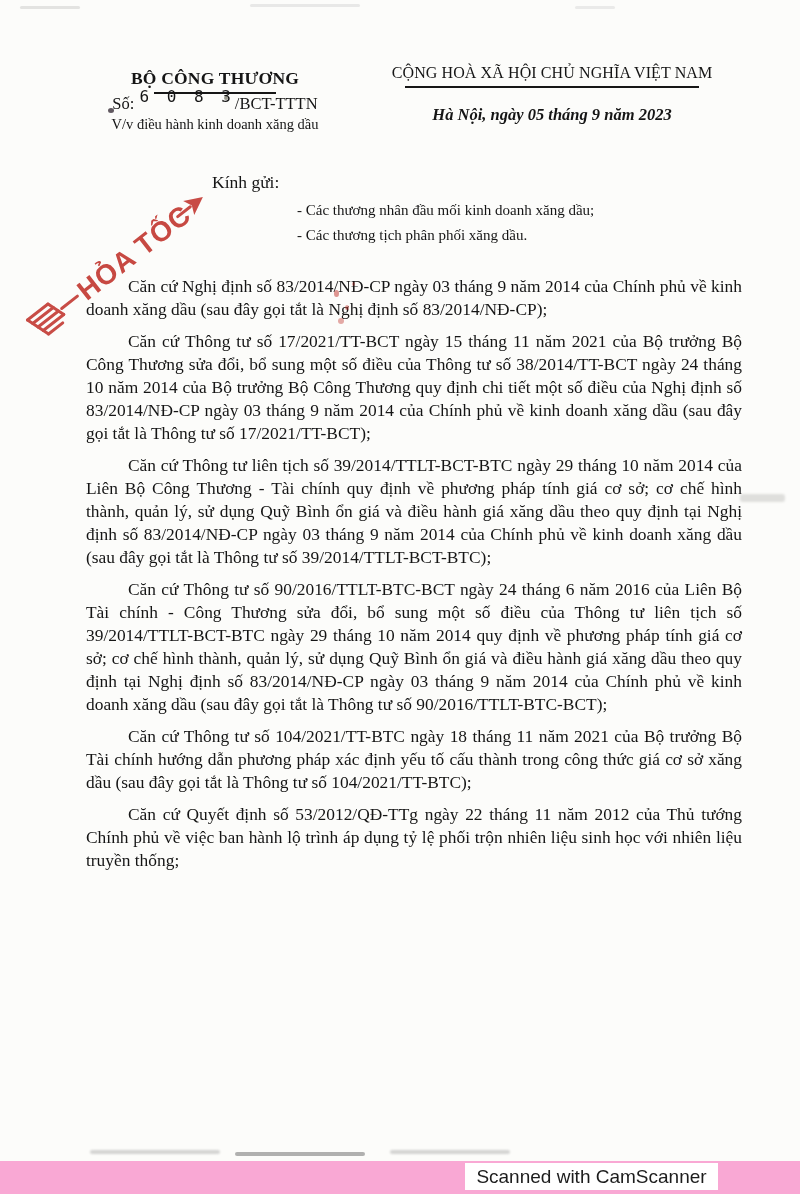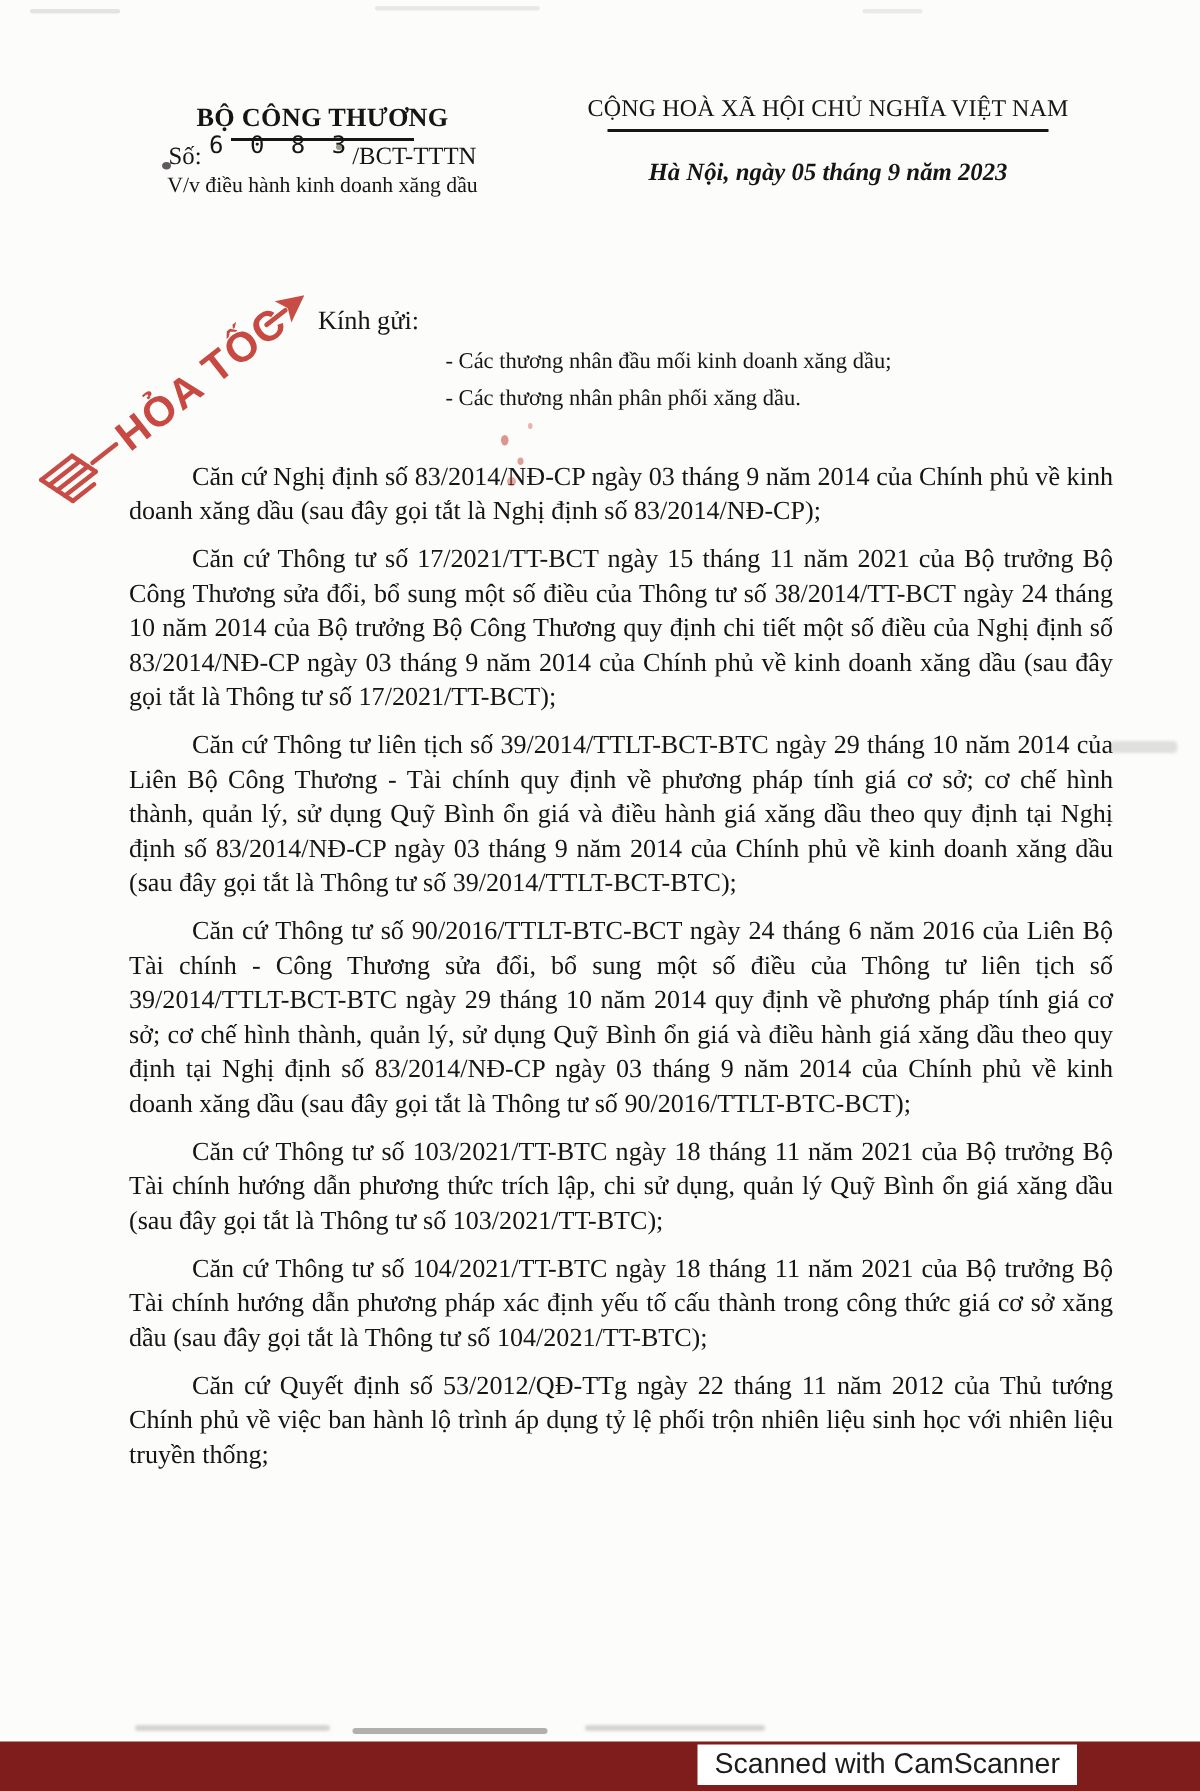--- a/index.html
+++ b/index.html
@@ -19,38 +19,38 @@
               position:relative; top:-7px; margin:0 0 0 5px; }
   .subject  { font-size:14.5px; margin-top:2px; white-space:nowrap; }
 
   .national-block { position:absolute; left:366px; top:0; width:372px; text-align:center; }
   .nat-line1 { font-weight:normal; font-size:16px; white-space:nowrap; letter-spacing:.1px; }
   .nat-line2 { font-weight:bold; font-size:17.5px; margin-top:3px; }
   .nat-rule  { width:294px; height:2px; background:#161616; margin:4px auto 0; }
   .dateline  { font-weight:bold; font-style:italic; font-size:16.5px; margin-top:17px; }
 
   
-  .content { position:absolute; top:172px; left:0; right:0;margin-top:31px; }
+  .content { position:absolute; top:172px; left:0; right:0; }
   .salutation { margin-left:212px; font-size:17.5px; }
   .recipients { margin:5px 0 0 297px; font-size:15px; line-height:25px; }
   .body { margin:27px 58px 0 86px; font-size:17.4px; line-height:23px; text-align:justify; }
   .body p { margin:0 0 9px; text-indent:42px; }
 
   
   .hoa-toc {
     position:absolute; left:8px; top:231px; width:218px; height:66px;
     transform:rotate(-38deg); z-index:3; opacity:.94; pointer-events:none;
   }
   .ink-speck { position:absolute; border-radius:50%; background:#bf2e26; z-index:3; }
 
   
   .art { position:absolute; pointer-events:none; }
 
   
-  .scan-bar { position:absolute; left:0; bottom:0; width:100%; height:33px; background:#7f1d1d; z-index:5; }
+  .scan-bar { position:absolute; left:0; bottom:0; width:100%; height:33px; background:#f9a8d4; z-index:5; }
   .scan-label {
     position:absolute; right:82px; top:2px; width:253px; height:27px; background:#ffffff;
     display:flex; align-items:center; justify-content:center;
     font-family:"Liberation Sans", sans-serif; font-size:19px; color:#1c1c1c;
   }
 </style>
 </head>
 <body>
 
 <div class="page">
@@ -69,29 +69,28 @@
       <div class="nat-line1">CỘNG HOÀ XÃ HỘI CHỦ NGHĨA VIỆT NAM</div>
       <div class="nat-rule"></div>
       <div class="dateline">Hà Nội, ngày 05 tháng 9 năm 2023</div>
     </div>
   </div>
 
   <div class="content">
     <div class="salutation">Kính gửi:</div>
     <div class="recipients">
       <div class="recipient">- Các thương nhân đầu mối kinh doanh xăng dầu;</div>
-      <div class="recipient">- Các thương nhân phân phối xăng dầu.</div>
+      <div class="recipient">- Các thương tịch phân phối xăng dầu.</div>
     </div>
 
     <div class="body">
       <p>Căn cứ Nghị định số 83/2014/NĐ-CP ngày 03 tháng 9 năm 2014 của Chính phủ về kinh doanh xăng dầu (sau đây gọi tắt là Nghị định số 83/2014/NĐ-CP);</p>
       <p>Căn cứ Thông tư số 17/2021/TT-BCT ngày 15 tháng 11 năm 2021 của Bộ trưởng Bộ Công Thương sửa đổi, bổ sung một số điều của Thông tư số 38/2014/TT-BCT ngày 24 tháng 10 năm 2014 của Bộ trưởng Bộ Công Thương quy định chi tiết một số điều của Nghị định số 83/2014/NĐ-CP ngày 03 tháng 9 năm 2014 của Chính phủ về kinh doanh xăng dầu (sau đây gọi tắt là Thông tư số 17/2021/TT-BCT);</p>
       <p>Căn cứ Thông tư liên tịch số 39/2014/TTLT-BCT-BTC ngày 29 tháng 10 năm 2014 của Liên Bộ Công Thương - Tài chính quy định về phương pháp tính giá cơ sở; cơ chế hình thành, quản lý, sử dụng Quỹ Bình ổn giá và điều hành giá xăng dầu theo quy định tại Nghị định số 83/2014/NĐ-CP ngày 03 tháng 9 năm 2014 của Chính phủ về kinh doanh xăng dầu (sau đây gọi tắt là Thông tư số 39/2014/TTLT-BCT-BTC);</p>
       <p>Căn cứ Thông tư số 90/2016/TTLT-BTC-BCT ngày 24 tháng 6 năm 2016 của Liên Bộ Tài chính - Công Thương sửa đổi, bổ sung một số điều của Thông tư liên tịch số 39/2014/TTLT-BCT-BTC ngày 29 tháng 10 năm 2014 quy định về phương pháp tính giá cơ sở; cơ chế hình thành, quản lý, sử dụng Quỹ Bình ổn giá và điều hành giá xăng dầu theo quy định tại Nghị định số 83/2014/NĐ-CP ngày 03 tháng 9 năm 2014 của Chính phủ về kinh doanh xăng dầu (sau đây gọi tắt là Thông tư số 90/2016/TTLT-BTC-BCT);</p>
-      <p>Căn cứ Thông tư số 103/2021/TT-BTC ngày 18 tháng 11 năm 2021 của Bộ trưởng Bộ Tài chính hướng dẫn phương thức trích lập, chi sử dụng, quản lý Quỹ Bình ổn giá xăng dầu (sau đây gọi tắt là Thông tư số 103/2021/TT-BTC);</p>
       <p>Căn cứ Thông tư số 104/2021/TT-BTC ngày 18 tháng 11 năm 2021 của Bộ trưởng Bộ Tài chính hướng dẫn phương pháp xác định yếu tố cấu thành trong công thức giá cơ sở xăng dầu (sau đây gọi tắt là Thông tư số 104/2021/TT-BTC);</p>
       <p>Căn cứ Quyết định số 53/2012/QĐ-TTg ngày 22 tháng 11 năm 2012 của Thủ tướng Chính phủ về việc ban hành lộ trình áp dụng tỷ lệ phối trộn nhiên liệu sinh học với nhiên liệu truyền thống;</p>
     </div>
   </div>
 
   <div class="hoa-toc">
     <svg width="218" height="66" viewBox="0 0 218 66">
       <g stroke="#bf2e26" stroke-width="3" stroke-linecap="round" fill="none" opacity="0.9">
 
         <path d="M4 22 L30 22"></path>

